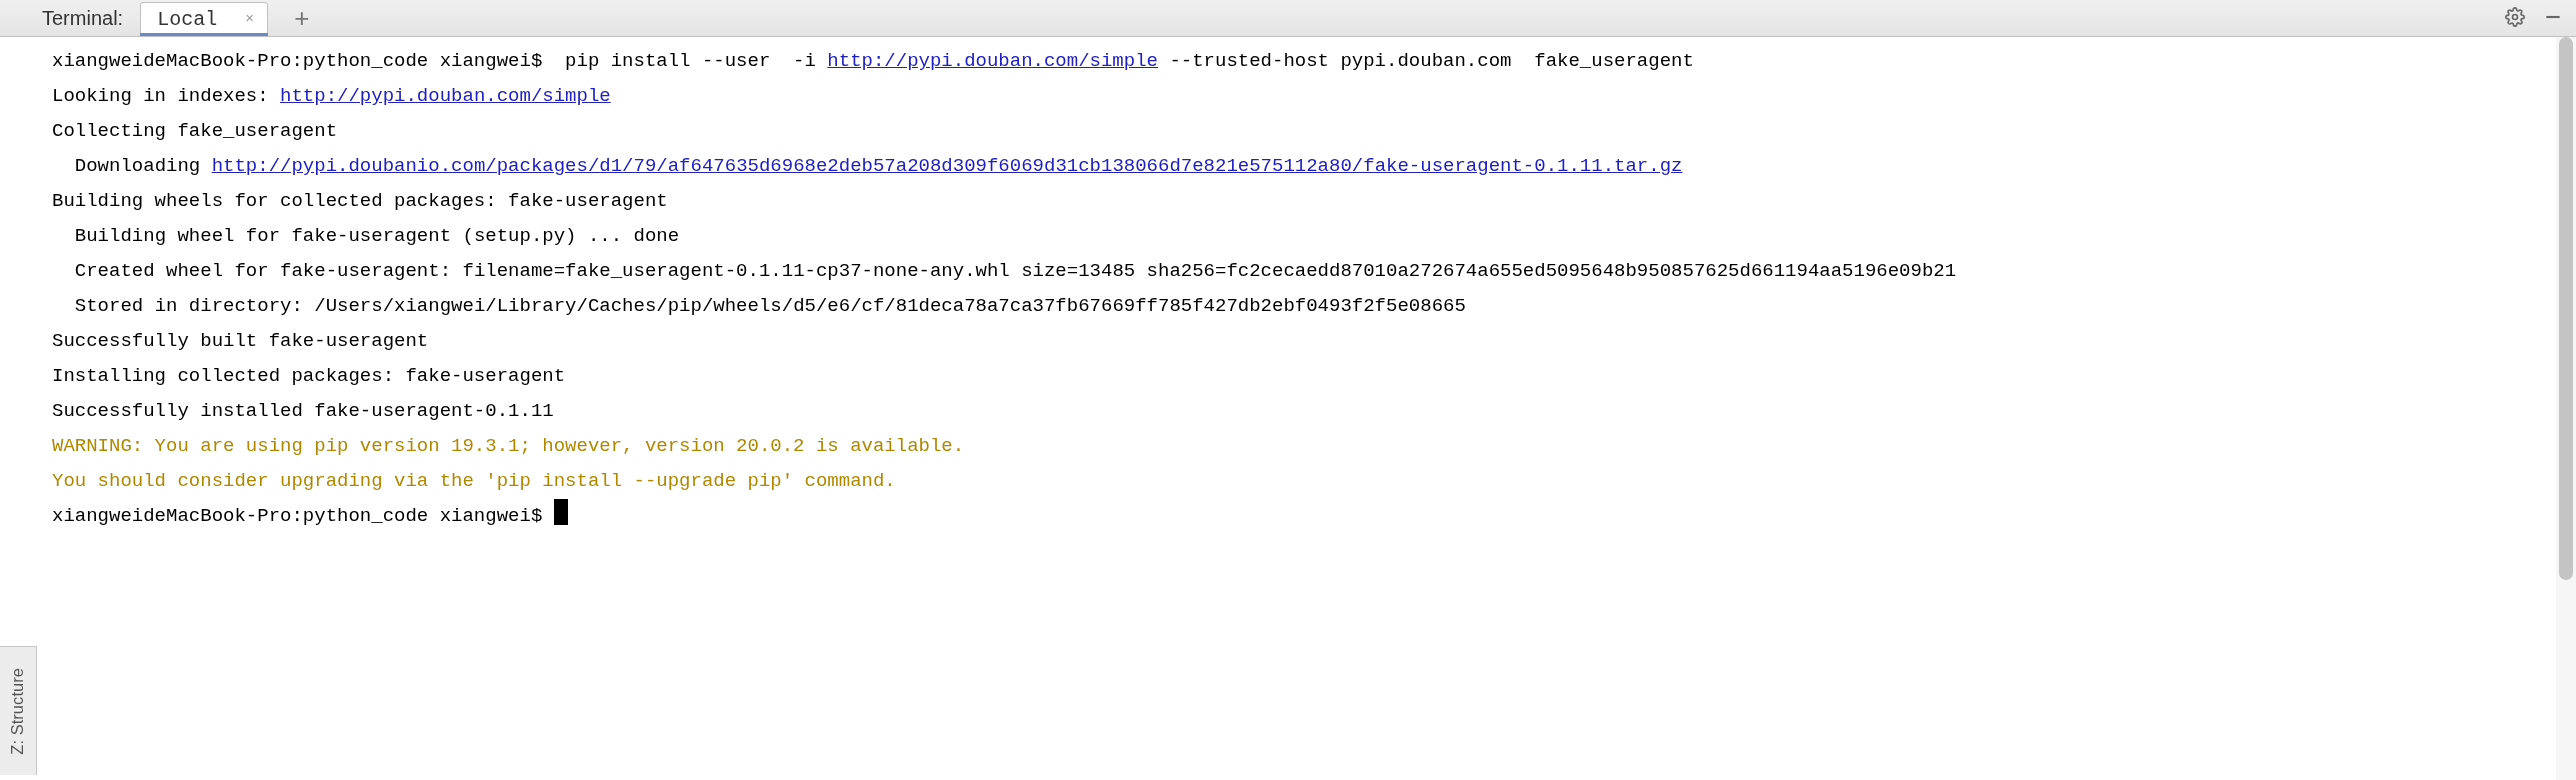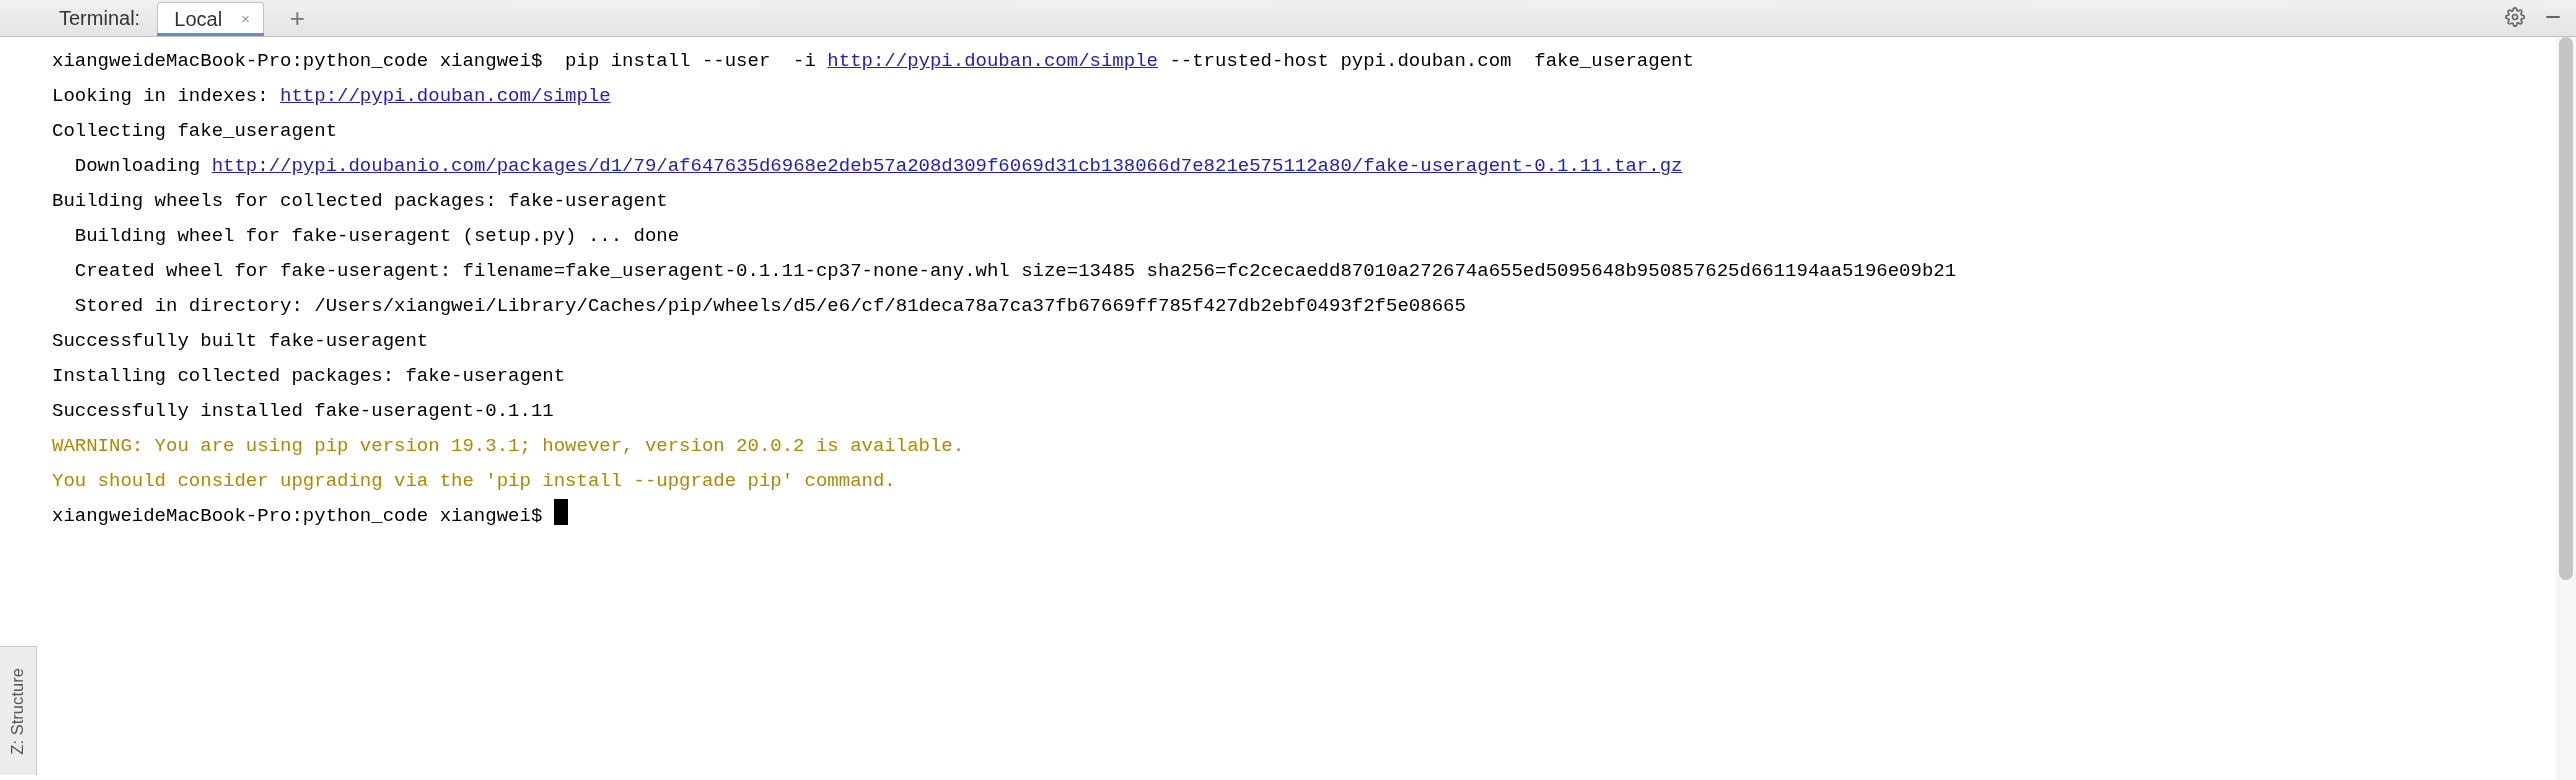--- a/index.html
+++ b/index.html
@@ -10,41 +10,42 @@
       height: 781px;
       overflow: hidden;
       position: relative;
     }
     .tab-bar {
       background: linear-gradient(#f0f0f0, #e4e4e4);
       border-bottom: 0.9px solid #c0c0c0;
       height: 37px;
       display: flex;
       align-items: center;
-      padding-left: 59px;
+      padding-left: 42px;
       position: relative;
     }
     .tab-label {
       font-size: 20px;
       color: #333;
       margin-right: 16.6px;
     }
     .tab {
       background: #fff;
       border: 0.9px solid #c0c0c0;
       border-bottom: none;
       padding: 4.6px 13px 4.6px 16.6px;
       border-radius: 3.7px 3.7px 0 0;
       display: flex;
       align-items: center;
-      gap: 19px;
+      gap: 28px;
       font-size: 20px;
       color: #333;
       position: relative;
       top: 0.9px;
+      font-family: Liberation Mono, monospace;
     }
     .tab-underline {
       position: absolute;
       bottom: -0.9px;
       left: -0.9px;
       right: -0.9px;
       height: 3.7px;
       background: #6a8bc2;
     }
     .tab-close {

